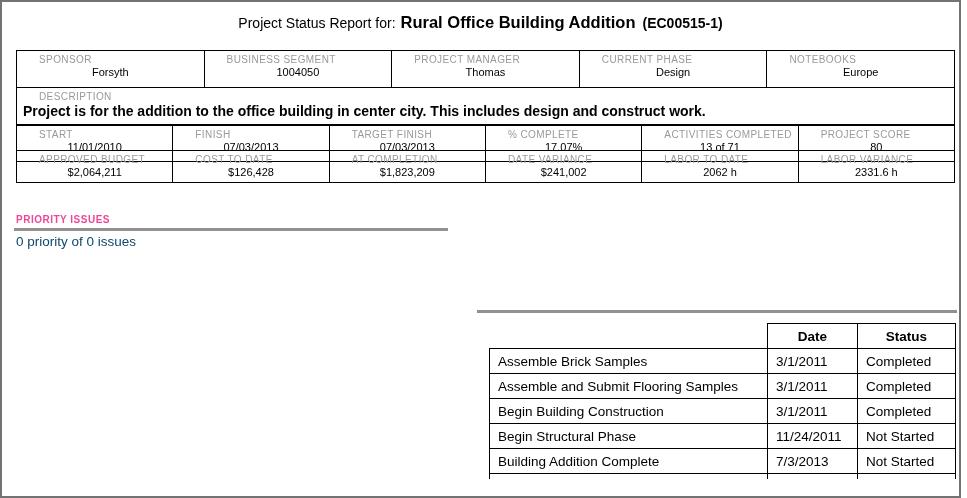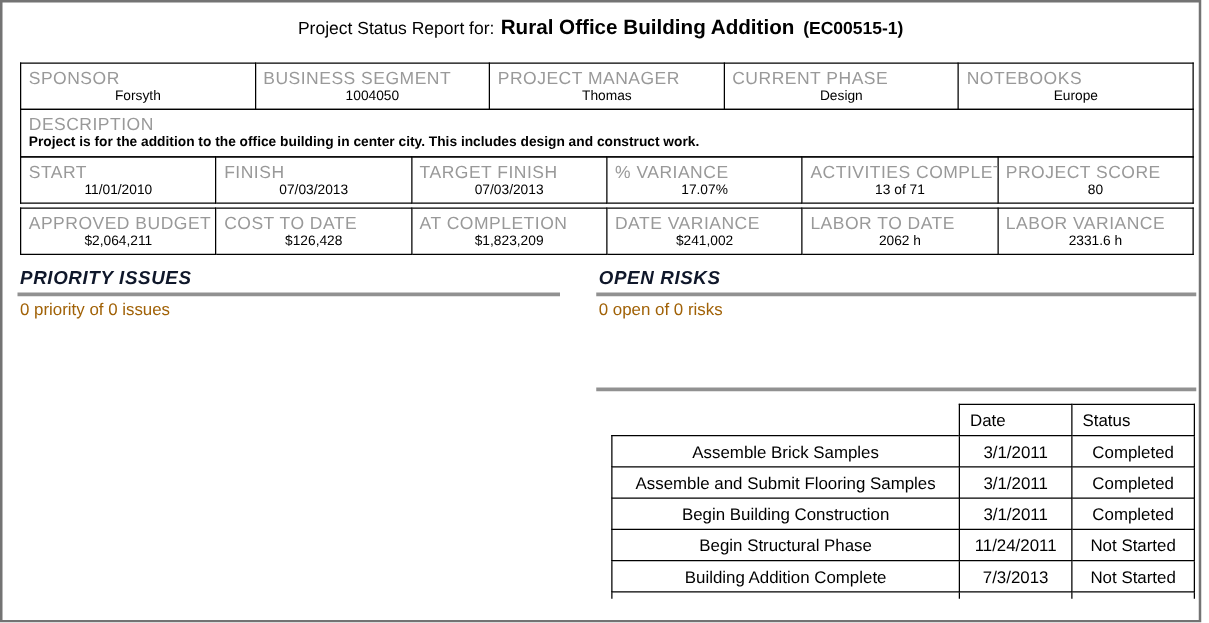--- a/index.html
+++ b/index.html
@@ -17,55 +17,55 @@
   
   .title-bar { position:absolute; top:11px; left:0; right:0; text-align:center; white-space:nowrap; }
   .title-prefix { font-size:14px; }
   .title-name   { font-size:16.5px; font-weight:bold; margin-left:5px; }
   .title-code   { font-size:14px;   font-weight:bold; margin-left:7px; }
 
   
   .info { position:absolute; left:14px; width:939px; border-collapse:collapse; table-layout:fixed; }
   .info td { border:1.5px solid #000; vertical-align:top; padding:0; overflow:hidden; }
   .cell-label {
-    font-size:14px; color:#999; letter-spacing:.4px;
-    text-align:left; padding:3px 4px 0 6px; white-space:nowrap;
+    font-size:10px; color:#999; letter-spacing:.4px;
+    text-align:left; padding:3px 4px 0 6px; white-space:nowrap;margin-left:16px;
   }
   .cell-value { font-size:11px; font-weight:normal; text-align:center; padding:1px 4px 4px; white-space:nowrap; }
-  .desc-value { font-size:11px; font-weight:bold; text-align:left; padding:1px 6px 5px; }
+  .desc-value { font-size:14px; font-weight:bold; text-align:left; padding:1px 6px 5px; }
 
   #tableA { top:48px;  height:38px; }
   #tableB { top:85px;  height:34px; }
   #tableC { top:123px; height:37px; }
-  #tableD { top:164px; height:33px; }
+  #tableD { top:148px; height:33px; }
 
   
   .section { position:absolute; }
   .section-heading {
-    font-size:15px; font-weight:bold; color:#0f172a; letter-spacing:.5px;
-    margin:0 0 3px 2px; white-space:nowrap;font-style:italic;
+    font-size:10px; font-weight:bold; color:#ec4899; letter-spacing:.5px;
+    margin:0 0 3px 2px; white-space:nowrap;
   }
   .section-rule { height:3px; background:#919191; }
-  .section-body { font-size:13.5px; color:#a16207; margin:3px 0 0 2px; }
+  .section-body { font-size:13.5px; color:#0c4a6e; margin:3px 0 0 2px; }
 
   #sec-priority  { left:12px;  top:212px; width:434px; }
   #sec-risks     { left:475px; top:212px; width:480px; }
   #sec-notebooks { left:12px;  top:308px; width:434px; }
   #sec-milestones{ left:475px; top:308px; width:480px; }
 
   
   .ms-table {
     border-collapse:collapse; table-layout:fixed;
     margin:10px 0 0 12px; width:466px;
     font-size:13.5px;
   }
   .ms-table td, .ms-table th { border:1.5px solid #000; padding:0 8px; height:24px; overflow:hidden; white-space:nowrap; }
-  .ms-table th { font-weight:normal; text-align:left; }
+  .ms-table th { font-weight:bold; text-align:center; }
   .ms-table th.blank { border:none; }
-  .ms-table td { text-align:center; }
+  .ms-table td { text-align:left; }
   .ms-table tr.stub td { border-bottom:none; border-top:none; height:5px; padding:0; }
   .col-name  { width:278px; }
   .col-date  { width:90px; }
   .col-status{ width:98px; }
 </style>
 </head>
 <body>
 
 <div class="page">
 
@@ -120,21 +120,21 @@
       </td>
       <td>
         <div class="cell-label">FINISH</div>
         <div class="cell-value">07/03/2013</div>
       </td>
       <td>
         <div class="cell-label">TARGET FINISH</div>
         <div class="cell-value">07/03/2013</div>
       </td>
       <td>
-        <div class="cell-label">% VARIANCE</div>
+        <div class="cell-label">% COMPLETE</div>
         <div class="cell-value">17.07%</div>
       </td>
       <td>
         <div class="cell-label">ACTIVITIES COMPLETED</div>
         <div class="cell-value">13 of 71</div>
       </td>
       <td>
         <div class="cell-label">PROJECT SCORE</div>
         <div class="cell-value">80</div>
       </td>
@@ -172,25 +172,20 @@
     </tr>
   </tbody>
     </table>
 
   <div class="section" id="sec-priority">
     <div class="section-heading">PRIORITY ISSUES</div>
     <div class="section-rule"></div>
     <div class="section-body">0 priority of 0 issues</div>
   </div>
 
-  <div class="section" id="sec-risks">
-    <div class="section-heading">OPEN RISKS</div>
-    <div class="section-rule"></div>
-    <div class="section-body">0 open of 0 risks</div>
-  </div>
 
 
   <div class="section" id="sec-milestones">
     <div class="section-rule"></div>
 
     <table class="ms-table">
       <colgroup>
         <col class="col-name">
           <col class="col-date">
           <col class="col-status">

